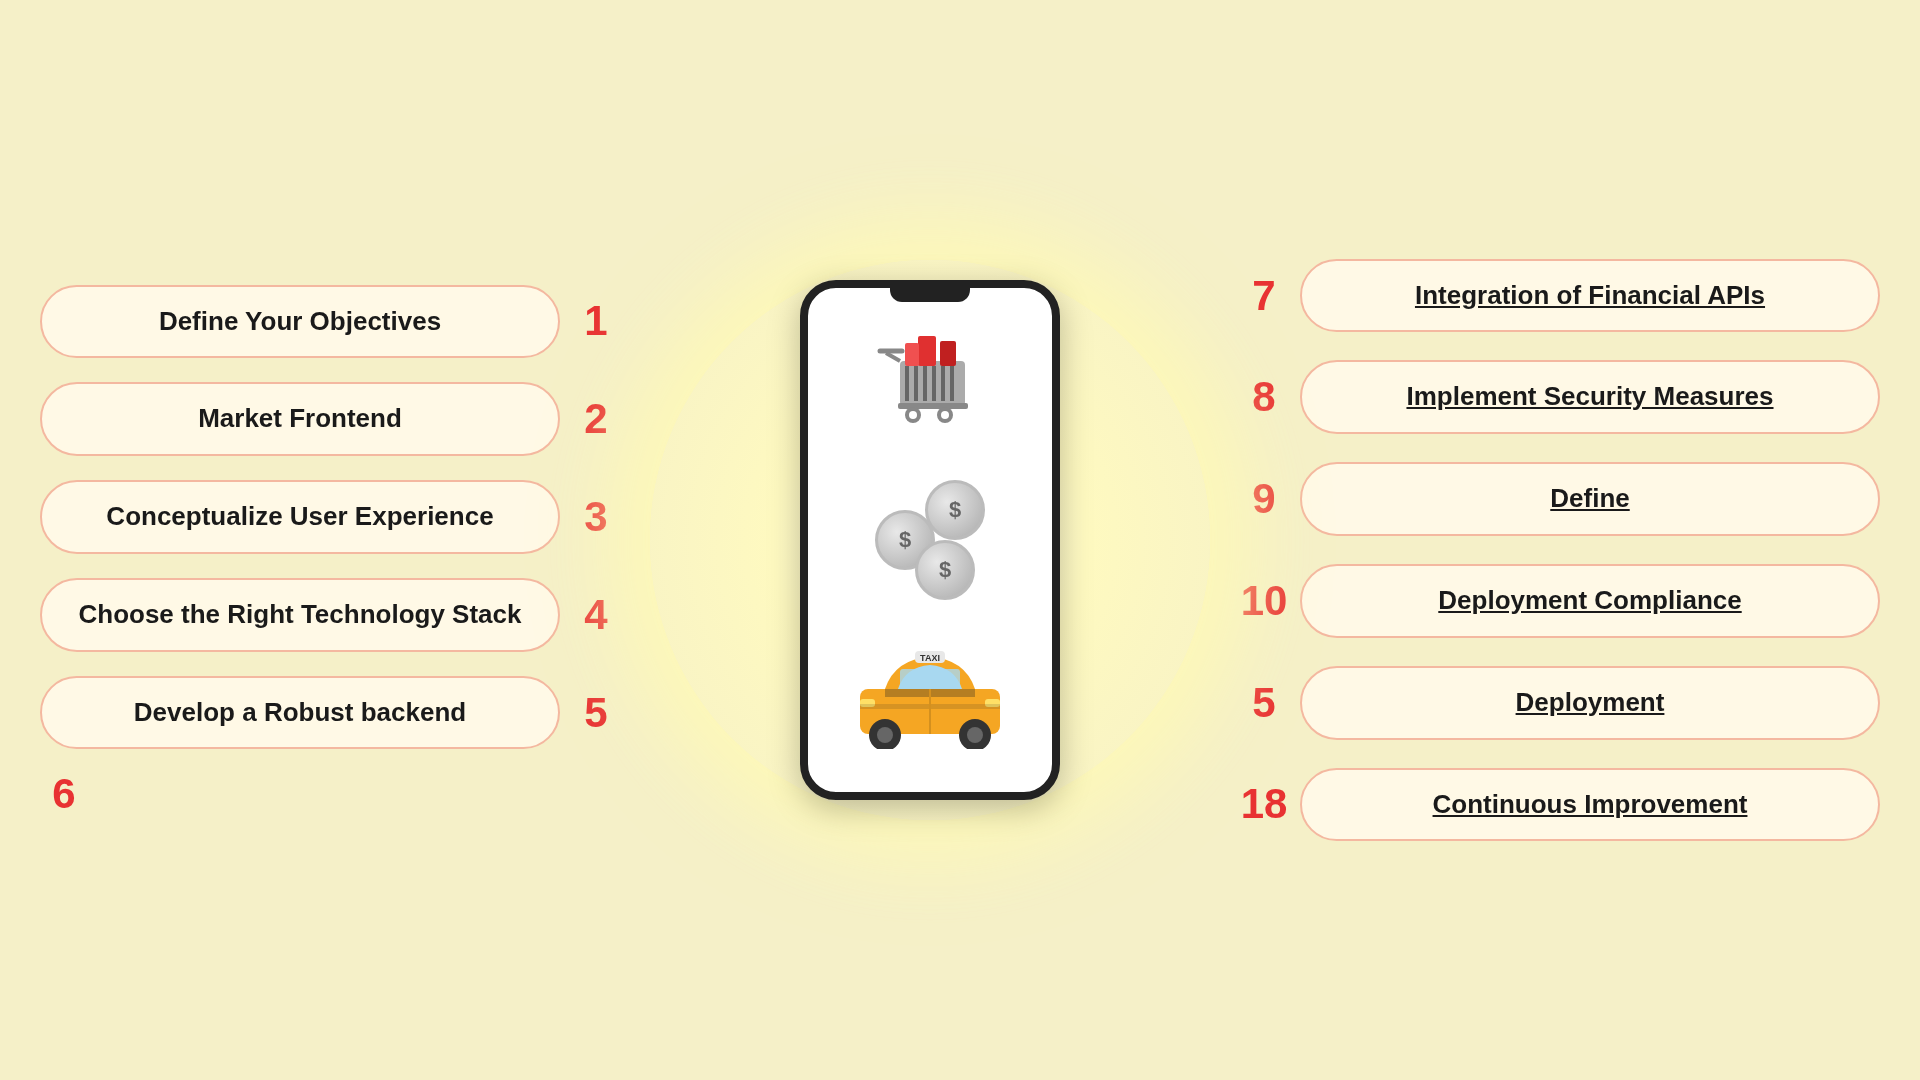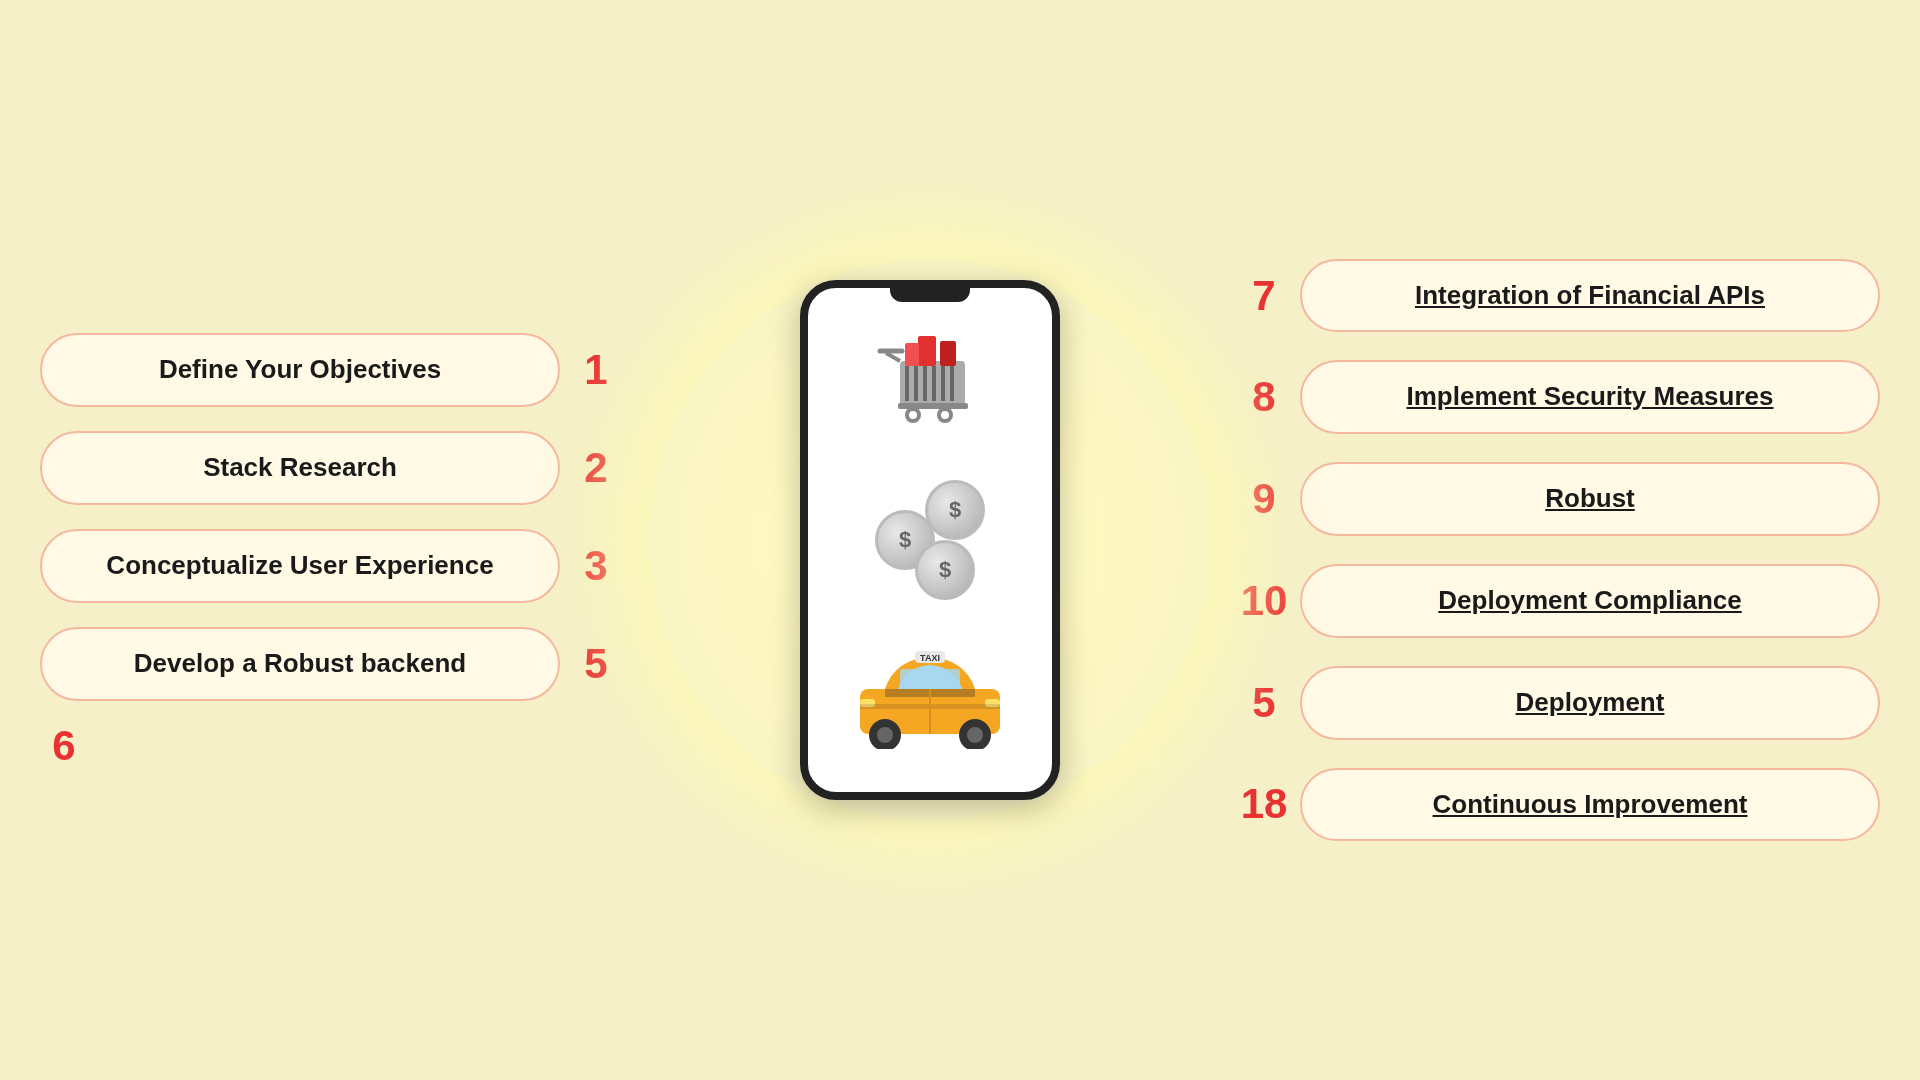--- a/index.html
+++ b/index.html
@@ -197,26 +197,30 @@
 <body>
 
 <div class="container">
 
   <div class="left-column">
   <div class="item-row">
         <div class="pill">Define Your Objectives</div>
         <div class="number left-num">1</div>
       </div>
       <div class="item-row">
-        <div class="pill">Stack Research</div>
+        <div class="pill">Market Frontend</div>
         <div class="number left-num">2</div>
       </div>
       <div class="item-row">
         <div class="pill">Conceptualize User Experience</div>
         <div class="number left-num">3</div>
+      </div>
+      <div class="item-row">
+        <div class="pill">Choose the Right Technology Stack</div>
+        <div class="number left-num">4</div>
       </div>
       <div class="item-row">
         <div class="pill">Develop a  Robust backend</div>
         <div class="number left-num">5</div>
       </div>
       <div class="item-row">
         <div class="number left-num">6</div>
       </div>
     </div>
 
@@ -297,21 +301,21 @@
   <div class="item-row right">
         <div class="number right-num">7</div>
         <div class="pill">Integration of Financial APIs</div>
       </div>
       <div class="item-row right">
         <div class="number right-num">8</div>
         <div class="pill">Implement Security Measures</div>
       </div>
       <div class="item-row right">
         <div class="number right-num">9</div>
-        <div class="pill">Robust</div>
+        <div class="pill">Define</div>
       </div>
       <div class="item-row right">
         <div class="number right-num">10</div>
         <div class="pill">Deployment Compliance</div>
       </div>
       <div class="item-row right">
         <div class="number right-num">5</div>
         <div class="pill">Deployment</div>
       </div>
       <div class="item-row right">

